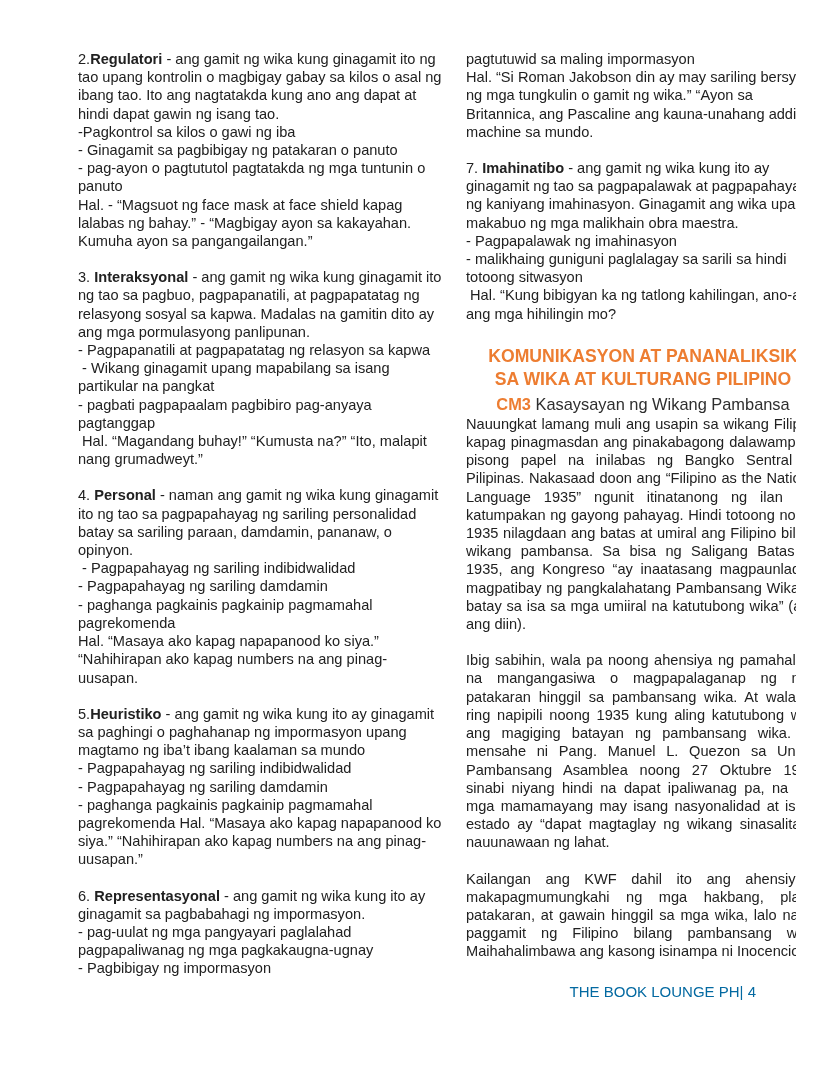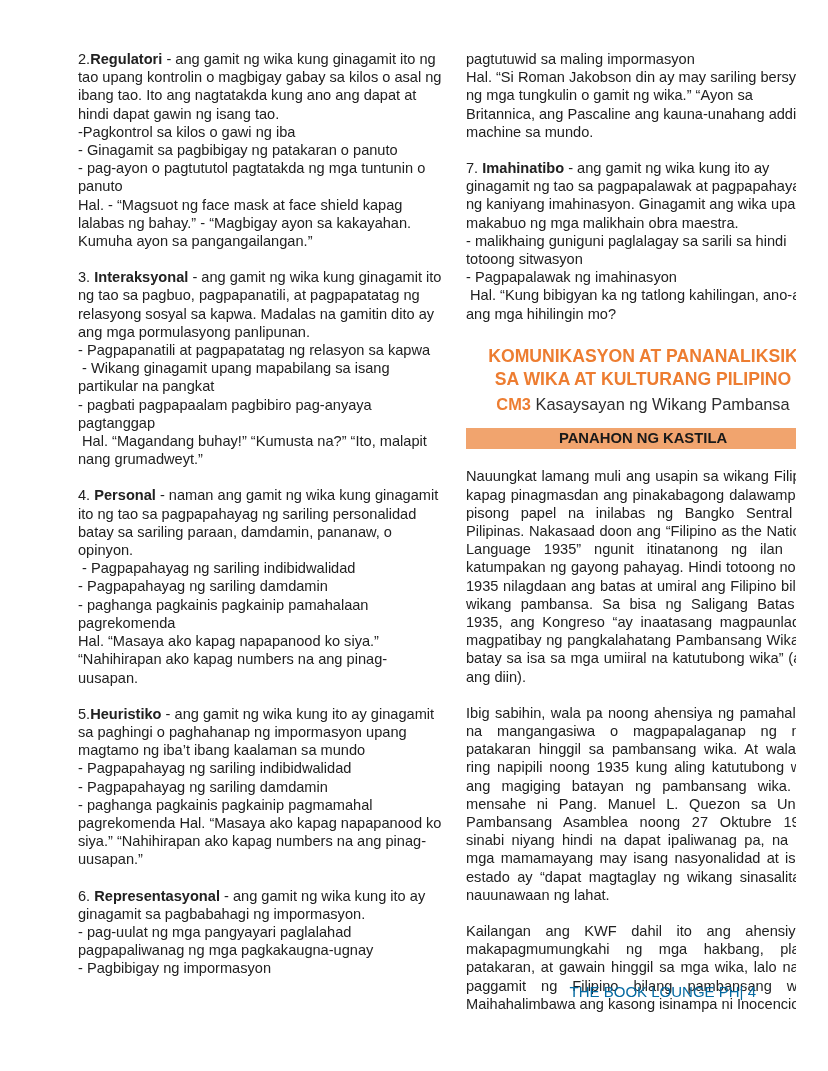--- a/index.html
+++ b/index.html
@@ -90,44 +90,43 @@
         <p class="blk gap"></p>
         <p class="blk"><span>3. </span><span class="bold">Interaksyonal</span><span> - ang gamit ng wika kung ginagamit ito ng tao sa pagbuo, pagpapanatili, at pagpapatatag ng relasyong sosyal sa kapwa. Madalas na gamitin dito ay ang mga pormulasyong panlipunan.</span></p>
         <p class="blk"><span>- Pagpapanatili at pagpapatatag ng relasyon sa kapwa</span></p>
         <p class="blk"><span>&nbsp;- Wikang ginagamit upang mapabilang sa isang partikular na pangkat</span></p>
         <p class="blk"><span>- pagbati pagpapaalam pagbibiro pag-anyaya pagtanggap</span></p>
         <p class="blk ital"><span>&nbsp;Hal. “Magandang buhay!” “Kumusta na?” “Ito, malapit nang grumadweyt.”</span></p>
         <p class="blk gap"></p>
         <p class="blk"><span>4. </span><span class="bold">Personal</span><span> - naman ang gamit ng wika kung ginagamit ito ng tao sa pagpapahayag ng sariling personalidad batay sa sariling paraan, damdamin, pananaw, o opinyon.</span></p>
         <p class="blk"><span>&nbsp;- Pagpapahayag ng sariling indibidwalidad</span></p>
         <p class="blk"><span>- Pagpapahayag ng sariling damdamin</span></p>
-        <p class="blk"><span>- paghanga pagkainis pagkainip pamahalaan pagrekomenda</span></p>
+        <p class="blk"><span>- paghanga pagkainis pagkainip pagmamahal pagrekomenda</span></p>
         <p class="blk ital"><span>Hal. “Masaya ako kapag napapanood ko siya.” “Nahihirapan ako kapag numbers na ang pinag-uusapan.</span></p>
         <p class="blk gap"></p>
         <p class="blk"><span>5.</span><span class="bold">Heuristiko</span><span> - ang gamit ng wika kung ito ay ginagamit sa paghingi o paghahanap ng impormasyon upang magtamo ng iba’t ibang kaalaman sa mundo</span></p>
         <p class="blk"><span>- Pagpapahayag ng sariling indibidwalidad</span></p>
         <p class="blk"><span>- Pagpapahayag ng sariling damdamin</span></p>
         <p class="blk"><span>- paghanga pagkainis pagkainip pagmamahal pagrekomenda Hal. “Masaya ako kapag napapanood ko siya.” “Nahihirapan ako kapag numbers na ang pinag-uusapan.”</span></p>
         <p class="blk gap"></p>
         <p class="blk"><span>6. </span><span class="bold">Representasyonal</span><span> - ang gamit ng wika kung ito ay ginagamit sa pagbabahagi ng impormasyon.</span></p>
         <p class="blk"><span>- pag-uulat ng mga pangyayari paglalahad pagpapaliwanag ng mga pagkakaugna-ugnay</span></p>
         <p class="blk"><span>- Pagbibigay ng impormasyon</span></p>
       </div>
     <div class="col col-right">
         <p class="blk"><span>pagtutuwid sa maling impormasyon</span></p>
         <p class="blk ital"><span>Hal. “Si Roman Jakobson din ay may sariling bersyon ng mga tungkulin o gamit ng wika.” “Ayon sa Britannica, ang Pascaline ang kauna-unahang adding machine sa mundo.</span></p>
         <p class="blk gap"></p>
         <p class="blk"><span>7. </span><span class="bold">Imahinatibo</span><span> - ang gamit ng wika kung ito ay ginagamit ng tao sa pagpapalawak at pagpapahayag ng kaniyang imahinasyon. Ginagamit ang wika upang makabuo ng mga malikhain obra maestra.</span></p>
+        <p class="blk"><span>- Pagpapalawak ng imahinasyon</span></p>
         <p class="blk"><span>- malikhaing guniguni paglalagay sa sarili sa hindi totoong sitwasyon</span></p>
-        <p class="blk"><span>- Pagpapalawak ng imahinasyon</span></p>
         <p class="blk ital"><span>&nbsp;Hal. “Kung bibigyan ka ng tatlong kahilingan, ano-ano ang mga hihilingin mo?</span></p>
         <p class="blk gap"></p>
         <p class="blk heading"><span>KOMUNIKASYON AT PANANALIKSIK</span><br><span>SA WIKA AT KULTURANG PILIPINO</span></p>
         <p class="blk subheading"><span class="bold accent">CM3</span><span> Kasaysayan ng Wikang Pambansa</span></p>
-        <p class="blk band"><span>PANAHON NG KASTILA</span></p>
         <p class="blk just"><span>Nauungkat lamang muli ang usapin sa wikang Filipino kapag pinagmasdan ang pinakabagong dalawampung pisong papel na inilabas ng Bangko Sentral ng Pilipinas. Nakasaad doon ang “Filipino as the National Language 1935” ngunit itinatanong ng ilan ang katumpakan ng gayong pahayag. Hindi totoong noong 1935 nilagdaan ang batas at umiral ang Filipino bilang wikang pambansa. Sa bisa ng Saligang Batas ng 1935, ang Kongreso “ay inaatasang magpaunlad at magpatibay ng pangkalahatang Pambansang Wika na batay sa isa sa mga umiiral na katutubong wika” (akin ang diin).</span></p>
         <p class="blk gap"></p>
         <p class="blk just"><span>Ibig sabihin, wala pa noong ahensiya ng pamahalaan na mangangasiwa o magpapalaganap ng mga patakaran hinggil sa pambansang wika. At wala pa ring napipili noong 1935 kung aling katutubong wika ang magiging batayan ng pambansang wika. Sa mensahe ni Pang. Manuel L. Quezon sa Unang Pambansang Asamblea noong 27 Oktubre 1936, sinabi niyang hindi na dapat ipaliwanag pa, na ang mga mamamayang may isang nasyonalidad at isang estado ay “dapat magtaglay ng wikang sinasalita at nauunawaan ng lahat.</span></p>
         <p class="blk gap"></p>
         <p class="blk just"><span>Kailangan ang KWF dahil ito ang ahensiyang makapagmumungkahi ng mga hakbang, plano, patakaran, at gawain hinggil sa mga wika, lalo na sa paggamit ng Filipino bilang pambansang wika. Maihahalimbawa ang kasong isinampa ni Inocencio</span></p>
       </div>
   </div>
   <div class="footer">THE BOOK LOUNGE PH| 4</div>
 </div>
 

